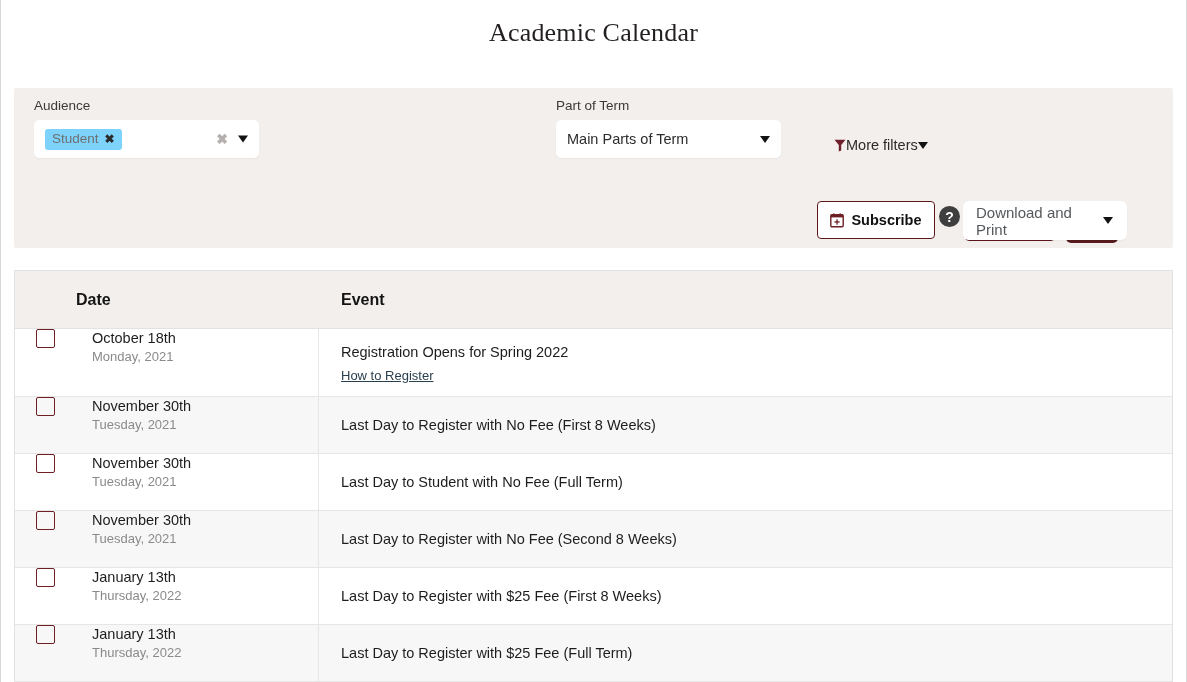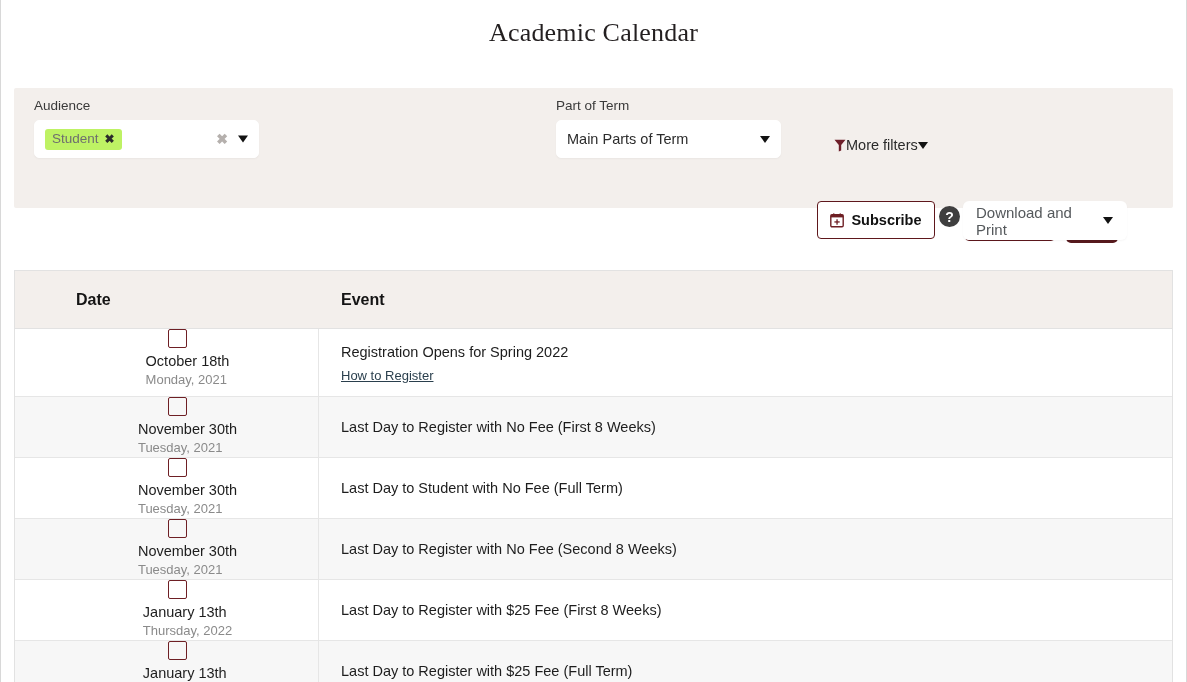--- a/index.html
+++ b/index.html
@@ -32,21 +32,21 @@
     height: 60px;
     line-height: 50px;
   }
 
   
   .filter-panel {
     position: absolute;
     left: 14px;
     top: 88px;
     width: 1159px;
-    height: 120px;
+    height: 160px;
     background: #f3efec;
     border-radius: 2px;
   }
   .field { position: absolute; top: 10px; }
   .field-label {
     font-size: 13.5px;
     color: #3a3a3a;
     margin-bottom: 6px;
     display: block;
     line-height: 16px;
@@ -57,21 +57,21 @@
     border-radius: 5px;
     height: 38px;
     display: flex;
     align-items: center;
     padding: 0 10px;
     box-shadow: 0 1px 2px rgba(0,0,0,0.04);
     position: relative;
   }
   .multiselect { width: 225px; }
   .chip {
-    background: #bef264;
+    background: #7dd3fc;
     color: #6e6e6e;
     border-radius: 3px;
     font-size: 13.5px;
     padding: 3px 7px 4px 7px;
     display: inline-flex;
     align-items: center;
     gap: 6px;
     line-height: 14px;
   }
   .chip-x { color: #2b2b2b; font-size: 12px; font-weight: bold; cursor: pointer; }
@@ -191,25 +191,24 @@
   .trow {
     display: flex;
     align-items: stretch;
     border-bottom: 1px solid #e6e6e6;
     min-height: 57px;
   }
   .trow.alt { background: #f7f7f7; }
   .cell-date {
     width: 304px;
     display: flex;
-    align-items: center;
-    gap: 4px;
+    align-items: flex-start;
+    gap: 16px;
     border-right: 1px solid #e6e6e6;
     padding-left: 21px;
-    flex-direction: column;
   }
   .cbox {
     width: 19px; height: 19px;
     border: 1.5px solid #6e1f24;
     border-radius: 2px;
     background: transparent;
     flex: 0 0 auto;
     cursor: pointer;
   }
   .date-text { padding-left: 21px; }

